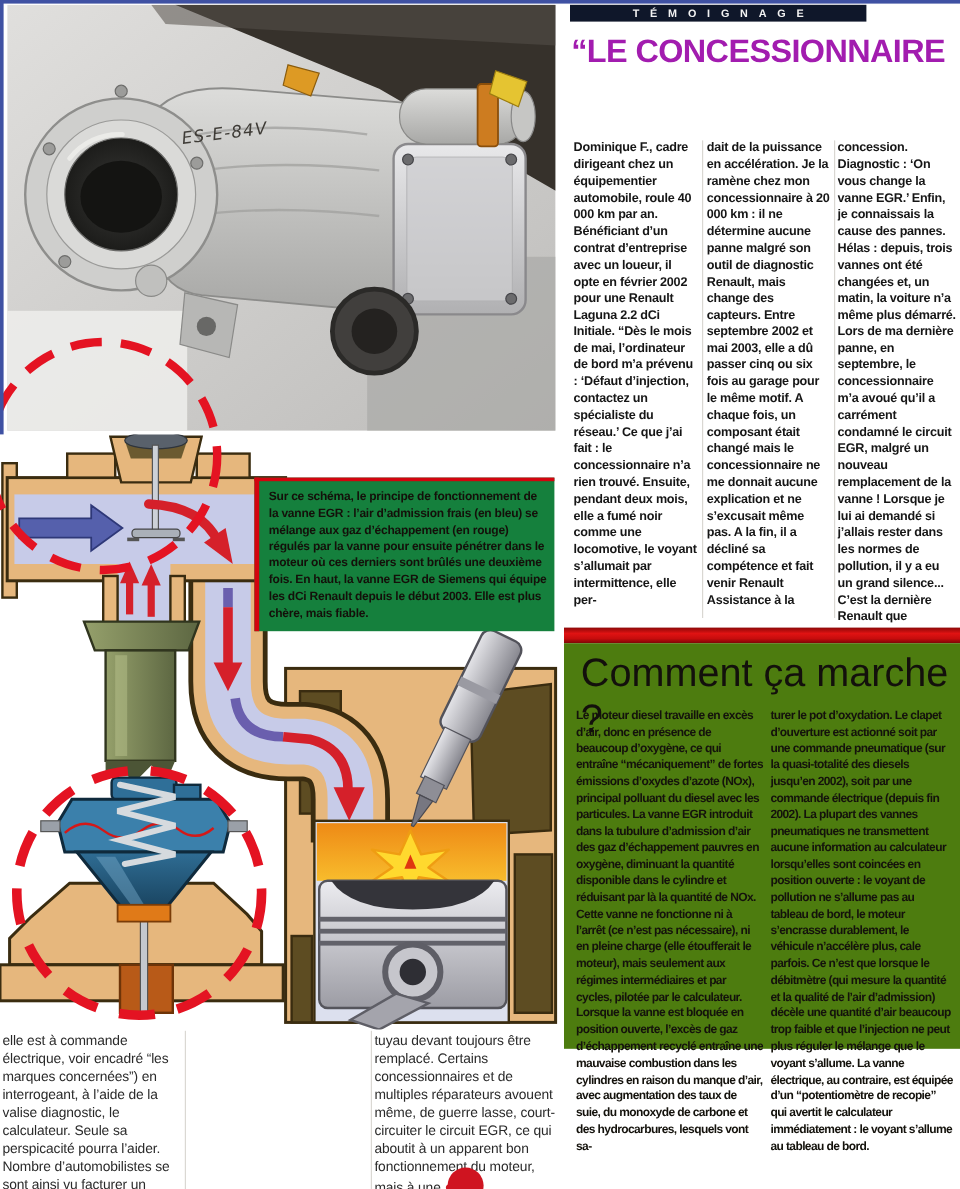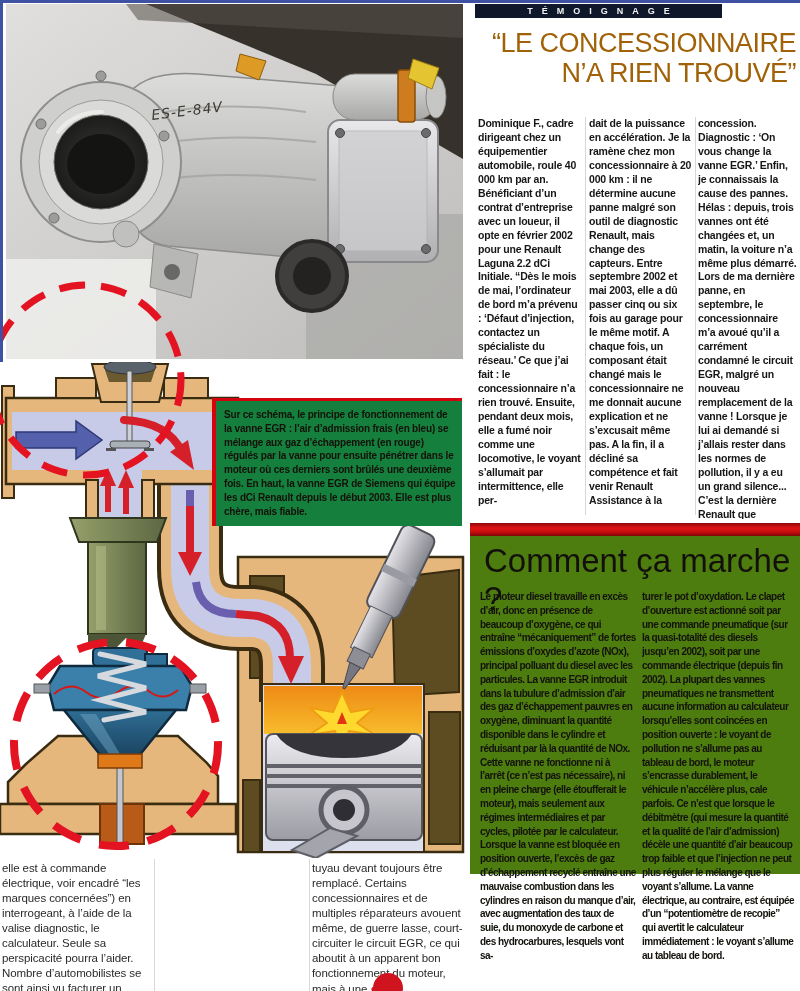--- a/index.html
+++ b/index.html
@@ -26,22 +26,22 @@
     font-size:10px;font-weight:bold;line-height:1.38;letter-spacing:-0.2px;color:#14100a;
   }
 
   
   .kicker-bar{
     position:absolute;left:475px;top:4px;width:247px;height:14px;background:#0f172a;z-index:2;
     color:#f2f2f2;font-size:9px;font-weight:bold;letter-spacing:9px;text-align:center;
     line-height:15px;padding-left:9px;box-sizing:border-box;white-space:nowrap;overflow:hidden;
   }
   .article-title{
-    position:absolute;left:476px;top:28px;width:320px;text-align:right;z-index:2;
-    font-size:27px;font-weight:normal;letter-spacing:-0.5px;line-height:1.12;color:#a16207;
+    position:absolute;left:476px;top:28px;width:320px;text-align:left;z-index:2;
+    font-size:27px;font-weight:bold;letter-spacing:-0.5px;line-height:1.12;color:#a21caf;
   }
   .t-col{position:absolute;top:117px;height:402px;overflow:hidden;z-index:2;
     font-size:10.5px;font-weight:bold;line-height:1.33;letter-spacing:-0.2px;color:#161616;}
   .t-col1{left:478px;width:103px;}
   .t-col2{left:589px;width:103px;}
   .t-col3{left:698px;width:99px;}
   .col-rule{position:absolute;width:1px;background:#d9d7d2;z-index:2;}
   .rule-a{left:585px;top:117px;height:398px;}
   .rule-b{left:695px;top:117px;height:398px;}
 
@@ -259,21 +259,20 @@
   <svg class="overlay-circles" viewBox="0 0 800 991">
     <circle cx="86" cy="380" r="95" stroke="#e41322" stroke-width="7" stroke-dasharray="26 16" fill="none"></circle>
     <circle cx="116" cy="744" r="102" stroke="#e41322" stroke-width="8" stroke-dasharray="30 19" fill="none"></circle>
   </svg>
 
   <div class="caption-box">Sur ce schéma, le principe de fonctionnement de la vanne EGR : l’air d’admission frais (en bleu) se mélange aux gaz d’échappement (en rouge) régulés par la vanne pour ensuite pénétrer dans le moteur où ces derniers sont brûlés une deuxième fois. En haut, la vanne EGR de Siemens qui équipe les dCi Renault depuis le début 2003. Elle est plus chère, mais fiable.</div>
 
   <div class="kicker-bar">TÉMOIGNAGE</div>
   <div class="article-title">
     <div>“LE CONCESSIONNAIRE</div>
-    <div>N’A RIEN TROUVÉ”</div>
   </div>
   <div class="t-col t-col1">Dominique F., cadre dirigeant chez un équipementier automobile, roule 40 000 km par an. Bénéficiant d’un contrat d’entreprise avec un loueur, il opte en février 2002 pour une Renault Laguna 2.2 dCi Initiale. “Dès le mois de mai, l’ordinateur de bord m’a prévenu : ‘Défaut d’injection, contactez un spécialiste du réseau.’ Ce que j’ai fait : le concessionnaire n’a rien trouvé. Ensuite, pendant deux mois, elle a fumé noir comme une locomotive, le voyant s’allumait par intermittence, elle per-</div>
   <div class="t-col t-col2">dait de la puissance en accélération. Je la ramène chez mon concessionnaire à 20 000 km : il ne détermine aucune panne malgré son outil de diagnostic Renault, mais change des capteurs. Entre septembre 2002 et mai 2003, elle a dû passer cinq ou six fois au garage pour le même motif. A chaque fois, un composant était changé mais le concessionnaire ne me donnait aucune explication et ne s’excusait même pas. A la fin, il a décliné sa compétence et fait venir Renault Assistance à la</div>
   <div class="t-col t-col3">concession. Diagnostic : ‘On vous change la vanne EGR.’ Enfin, je connaissais la cause des pannes. Hélas : depuis, trois vannes ont été changées et, un matin, la voiture n’a même plus démarré. Lors de ma dernière panne, en septembre, le concessionnaire m’a avoué qu’il a carrément condamné le circuit EGR, malgré un nouveau remplacement de la vanne ! Lorsque je lui ai demandé si j’allais rester dans les normes de pollution, il y a eu un grand silence... C’est la dernière Renault que j’achète.”</div>
   <div class="col-rule rule-a"></div>
   <div class="col-rule rule-b"></div>
 
   <div class="red-divider"></div>
 
   <div class="how-box">

